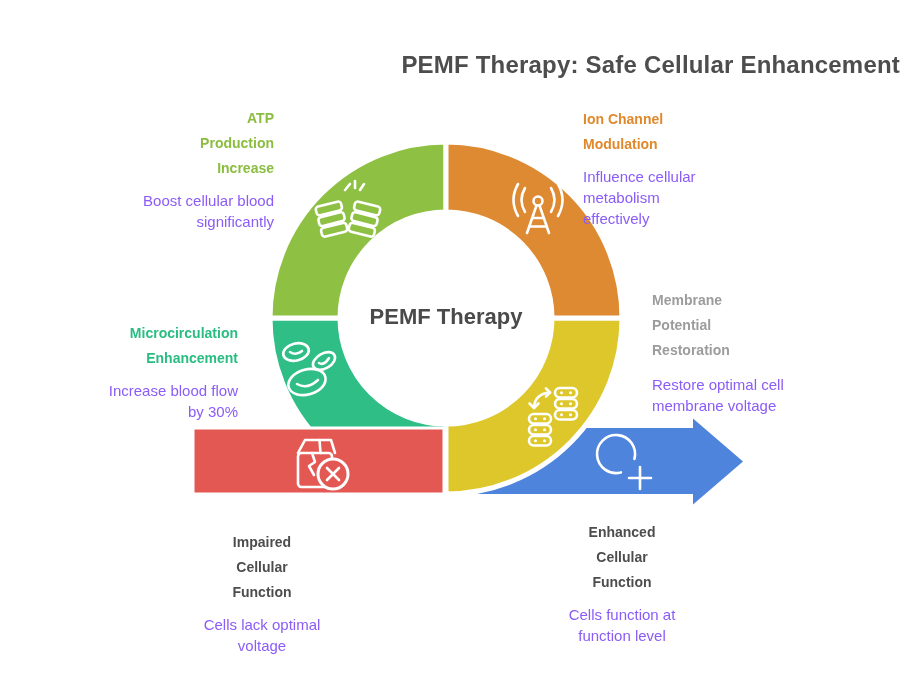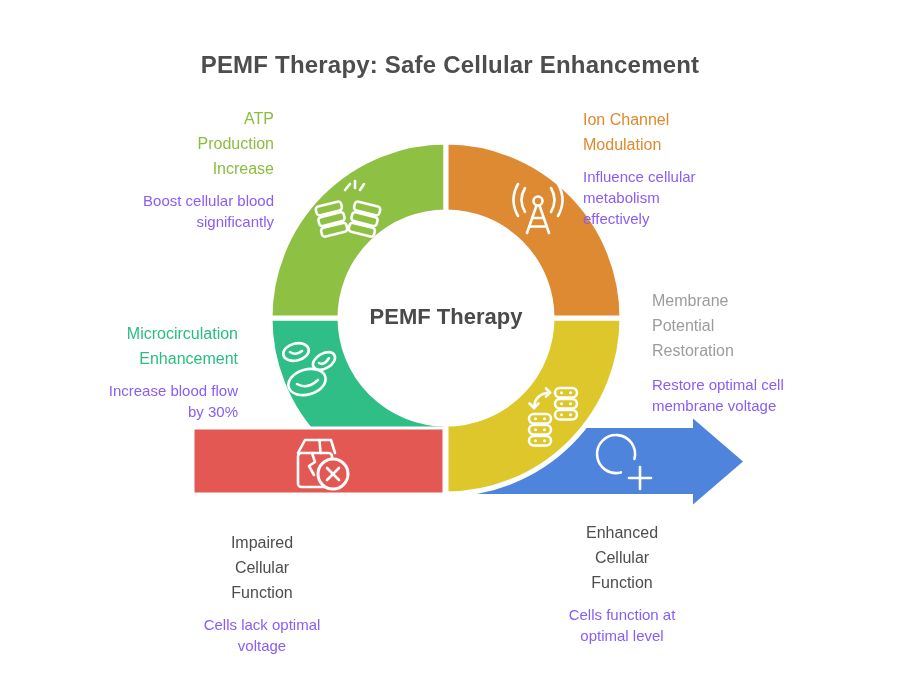--- a/index.html
+++ b/index.html
@@ -1,22 +1,22 @@
 <!DOCTYPE html>
 <html><head>
 <meta charset="utf-8">
 <style>
   html,body{margin:0;padding:0;background:#fff;}
   .stage{position:relative;width:900px;height:690px;background:#ffffff;overflow:hidden;
          font-family:"Liberation Sans",sans-serif;}
-  .title{position:absolute;left:0;top:51px;width:100%;text-align:center;margin:0;
+  .title{position:absolute;left:0;top:51px;width:100%;text-align:right;margin:0;
          font-size:24px;font-weight:bold;color:#4d4d4d;letter-spacing:.2px;}
   .diagram{position:absolute;left:0;top:0;}
   .label{position:absolute;}
-  .label .h{font-size:16px;line-height:25px;font-weight:normal;}
+  .label .h{font-size:14px;line-height:25px;font-weight:bold;}
   .label .d{font-size:15px;line-height:21px;color:#8b5cf6;}
   .label .desc{margin-top:9px;}
   .align-right{text-align:right;}
   .align-left{text-align:left;}
   .align-center{text-align:center;}
   .c-green{color:#8bbd3f;}
   .c-orange{color:#e0892c;}
   .c-teal{color:#29bd82;}
   .c-gray{color:#9c9c9c;}
   .c-dark{color:#4d4d4d;}
@@ -175,17 +175,17 @@
       <div class="d">voltage</div>
     </div>
   </div>
 
   <div class="label align-center" style="left:522px;top:520px;width:200px;">
     <div class="h c-dark">Enhanced</div>
     <div class="h c-dark">Cellular</div>
     <div class="h c-dark">Function</div>
     <div class="desc">
       <div class="d">Cells function at</div>
-      <div class="d">optimal level</div>
+      <div class="d">function level</div>
     </div>
   </div>
 
 </div>
 
 </body></html>

